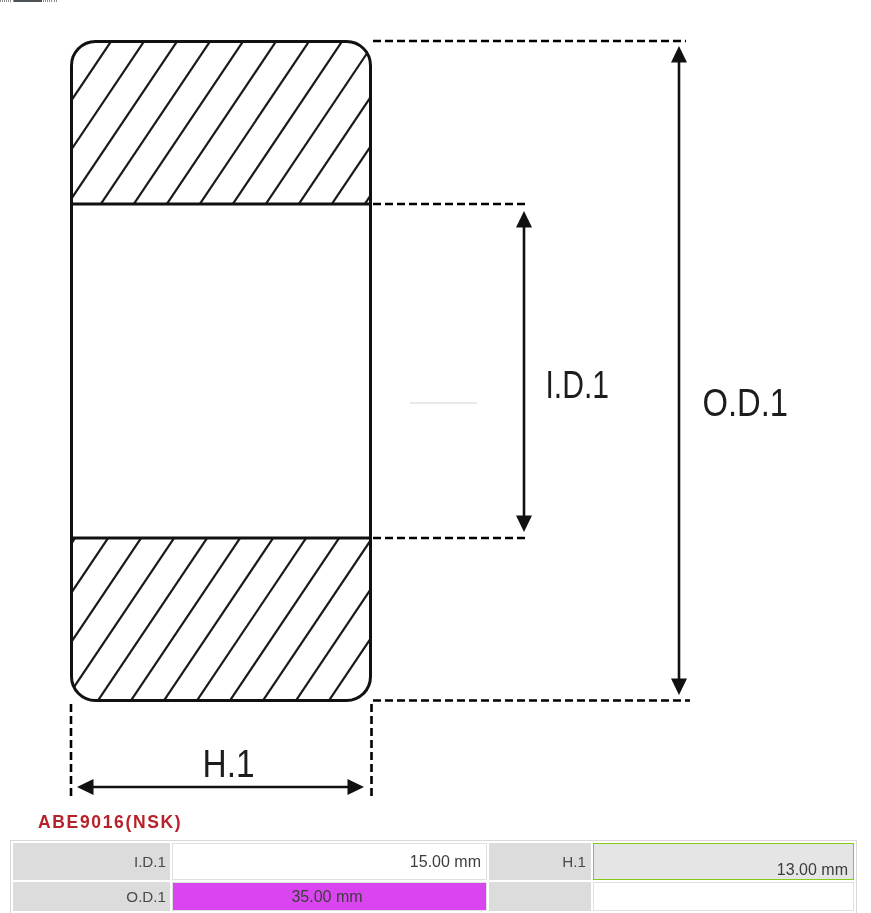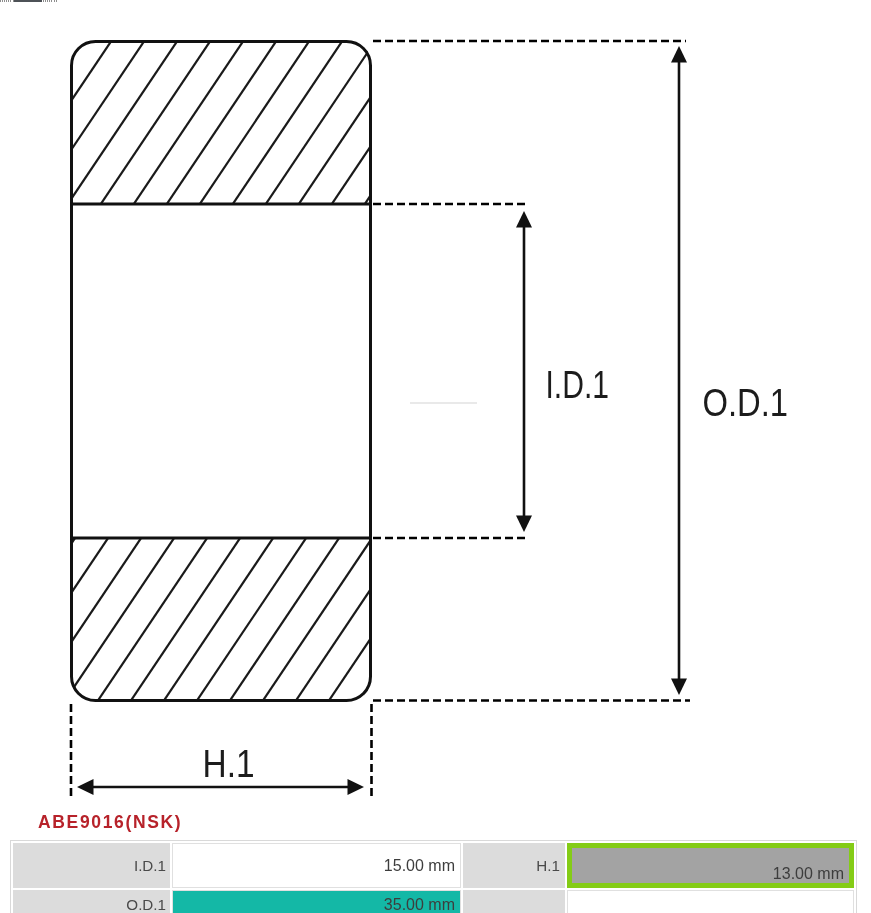--- a/index.html
+++ b/index.html
@@ -103,31 +103,31 @@
 
 <div style="position:absolute;left:10px;top:812px;color:#b7222a;font-size:17.5px;font-weight:bold;letter-spacing:1.65px;margin-left:28px;">ABE9016(NSK)</div>
 
 <div style="position:absolute;left:10px;top:840px;width:845px;border:1px solid #d9d9d9;">
 <table style="border-collapse:separate;border-spacing:2px;width:845px;table-layout:fixed;margin:0;">
   <tbody>
         <tr>
 
     <td style="width:157px;background:#dcdcdc;height:29px;text-align:right;padding:0 4px 0 0;font-size:15.2px;color:#4a4a4a;">I.D.1</td>
 
-    <td style="width:289px;background:#fff;border:1px solid #e0e0e0;text-align:right;padding:0 5px 0 0;font-size:16px;color:#3d3d3d;">15.00 mm</td>
+    <td style="width:315px;background:#fff;border:1px solid #e0e0e0;text-align:right;padding:0 5px 0 0;font-size:16px;color:#3d3d3d;">15.00 mm</td>
 
     <td style="width:102px;background:#dcdcdc;text-align:right;padding:0 5px 0 0;font-size:15.2px;color:#4a4a4a;">H.1</td>
 
-    <td style="background:#a3a3a3;border:5px solid #84cc16;text-align:right;padding:17px 5px 0 0;font-size:16px;color:#3d3d3d;">13.00 mm</td>
+    <td style="background:#e5e5e5;border:1px solid #84cc16;text-align:right;padding:17px 5px 0 0;font-size:16px;color:#3d3d3d;">13.00 mm</td>
   </tr>
   <tr>
 
     <td style="background:#dcdcdc;height:29px;text-align:right;padding:0 4px 0 0;font-size:15.2px;color:#4a4a4a;">O.D.1</td>
 
-    <td style="background:#14b8a6;border:1px solid #e0e0e0;text-align:right;padding:0 5px 0 0;font-size:16px;color:#3d3d3d;margin-top:13px;">35.00 mm</td>
+    <td style="background:#d946ef;border:1px solid #e0e0e0;text-align:center;padding:0 5px 0 0;font-size:16px;color:#3d3d3d;margin-top:13px;">35.00 mm</td>
 
     <td style="background:#dcdcdc;"></td>
 
     <td style="background:#fff;border:1px solid #e0e0e0;"></td>
   </tr>
 </tbody>
     </table>
 </div>
 
 </body></html>

